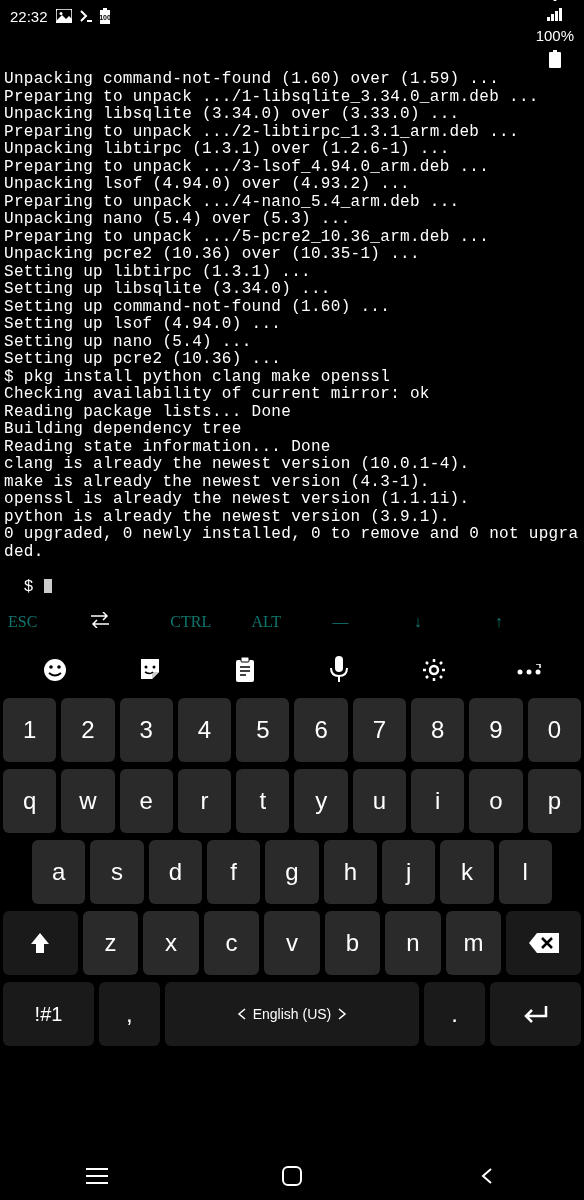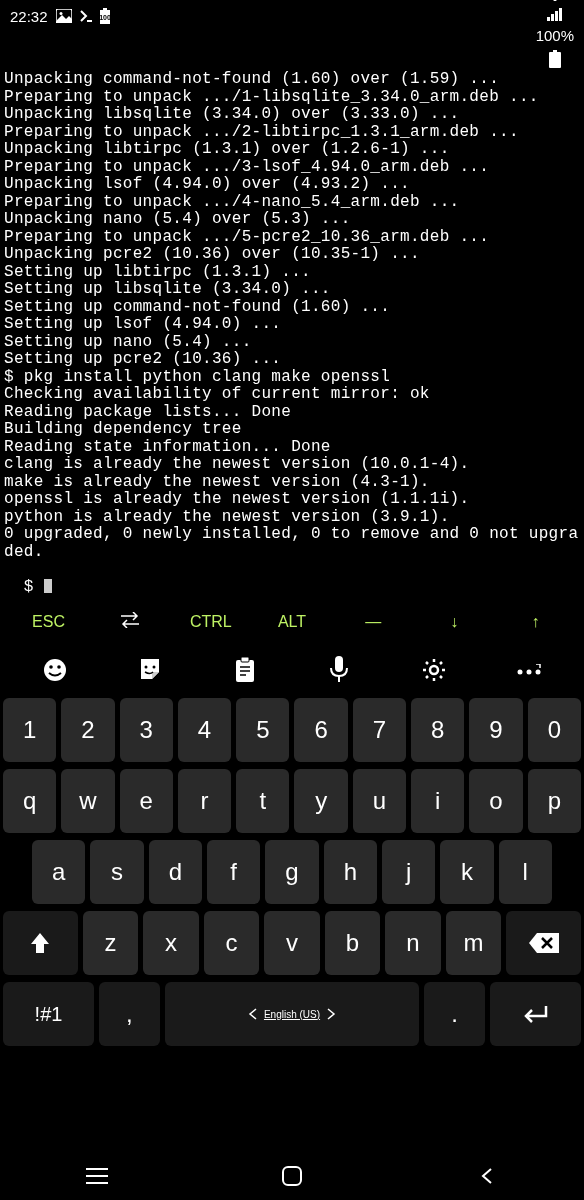--- a/index.html
+++ b/index.html
@@ -11,33 +11,33 @@
     .status-right { display: flex; align-items: center; gap: 6px; flex-direction: column; }
     .status-icon { display: inline-flex; align-items: center; }
     
     
     .terminal { padding: 4px 4px; font-size: 16px; line-height: 17.5px; white-space: pre-wrap; word-break: break-all; font-family: 'Courier New', monospace; letter-spacing: 0.3px; }
     .terminal-line { display: block; }
     .cursor { display: inline-block; width: 8px; height: 14px; background: #ccc; vertical-align: middle; }
     
     
     .extra-keys { display: flex; justify-content: space-around; align-items: center; padding: 12px 8px; font-family: sans-serif; font-size: 16px; font-weight: 500; }
-    .extra-key { flex: 1; text-align: center; color: #bef264; }
+    .extra-key { flex: 1; color: #0f766e; font-family: Liberation Serif, serif; }
     
     
     .kb-toolbar { display: flex; justify-content: space-around; align-items: center; padding: 12px 8px 14px; }
     .kb-tool { flex: 1; text-align: center; display: flex; justify-content: center; }
     
     
     .keyboard { padding: 0 3px; font-family: sans-serif; }
     .kb-row { display: flex; gap: 5px; margin-bottom: 7px; }
     .kb-row.row2 { padding: 0 29px; }
     .key { flex: 1; background: #2a2a2a; border-radius: 6px; height: 64px; display: flex; align-items: center; justify-content: center; font-size: 24px; font-weight: 400; color: #fff; }
     .key.fn { background: #1a1a1a; }
-    .key.space { flex: 4.2; font-size: 10px; text-decoration: underline; }
+    .key.space { flex: 4.2; font-size: 14px; }
     .key.enter { flex: 1.5; }
     .key.sym { flex: 1.5; font-size: 20px; }
     .key.shift { flex: 1.35; }
     .key.bksp { flex: 1.35; }
     .key.comma { flex: 1; }
     .key.dot { flex: 1; }
     .space-content { display: flex; align-items: center; gap: 6px; }
     
     
     .nav-bar { position: absolute; bottom: 0; left: 0; right: 0; height: 48px; display: flex; justify-content: space-around; align-items: center; }

